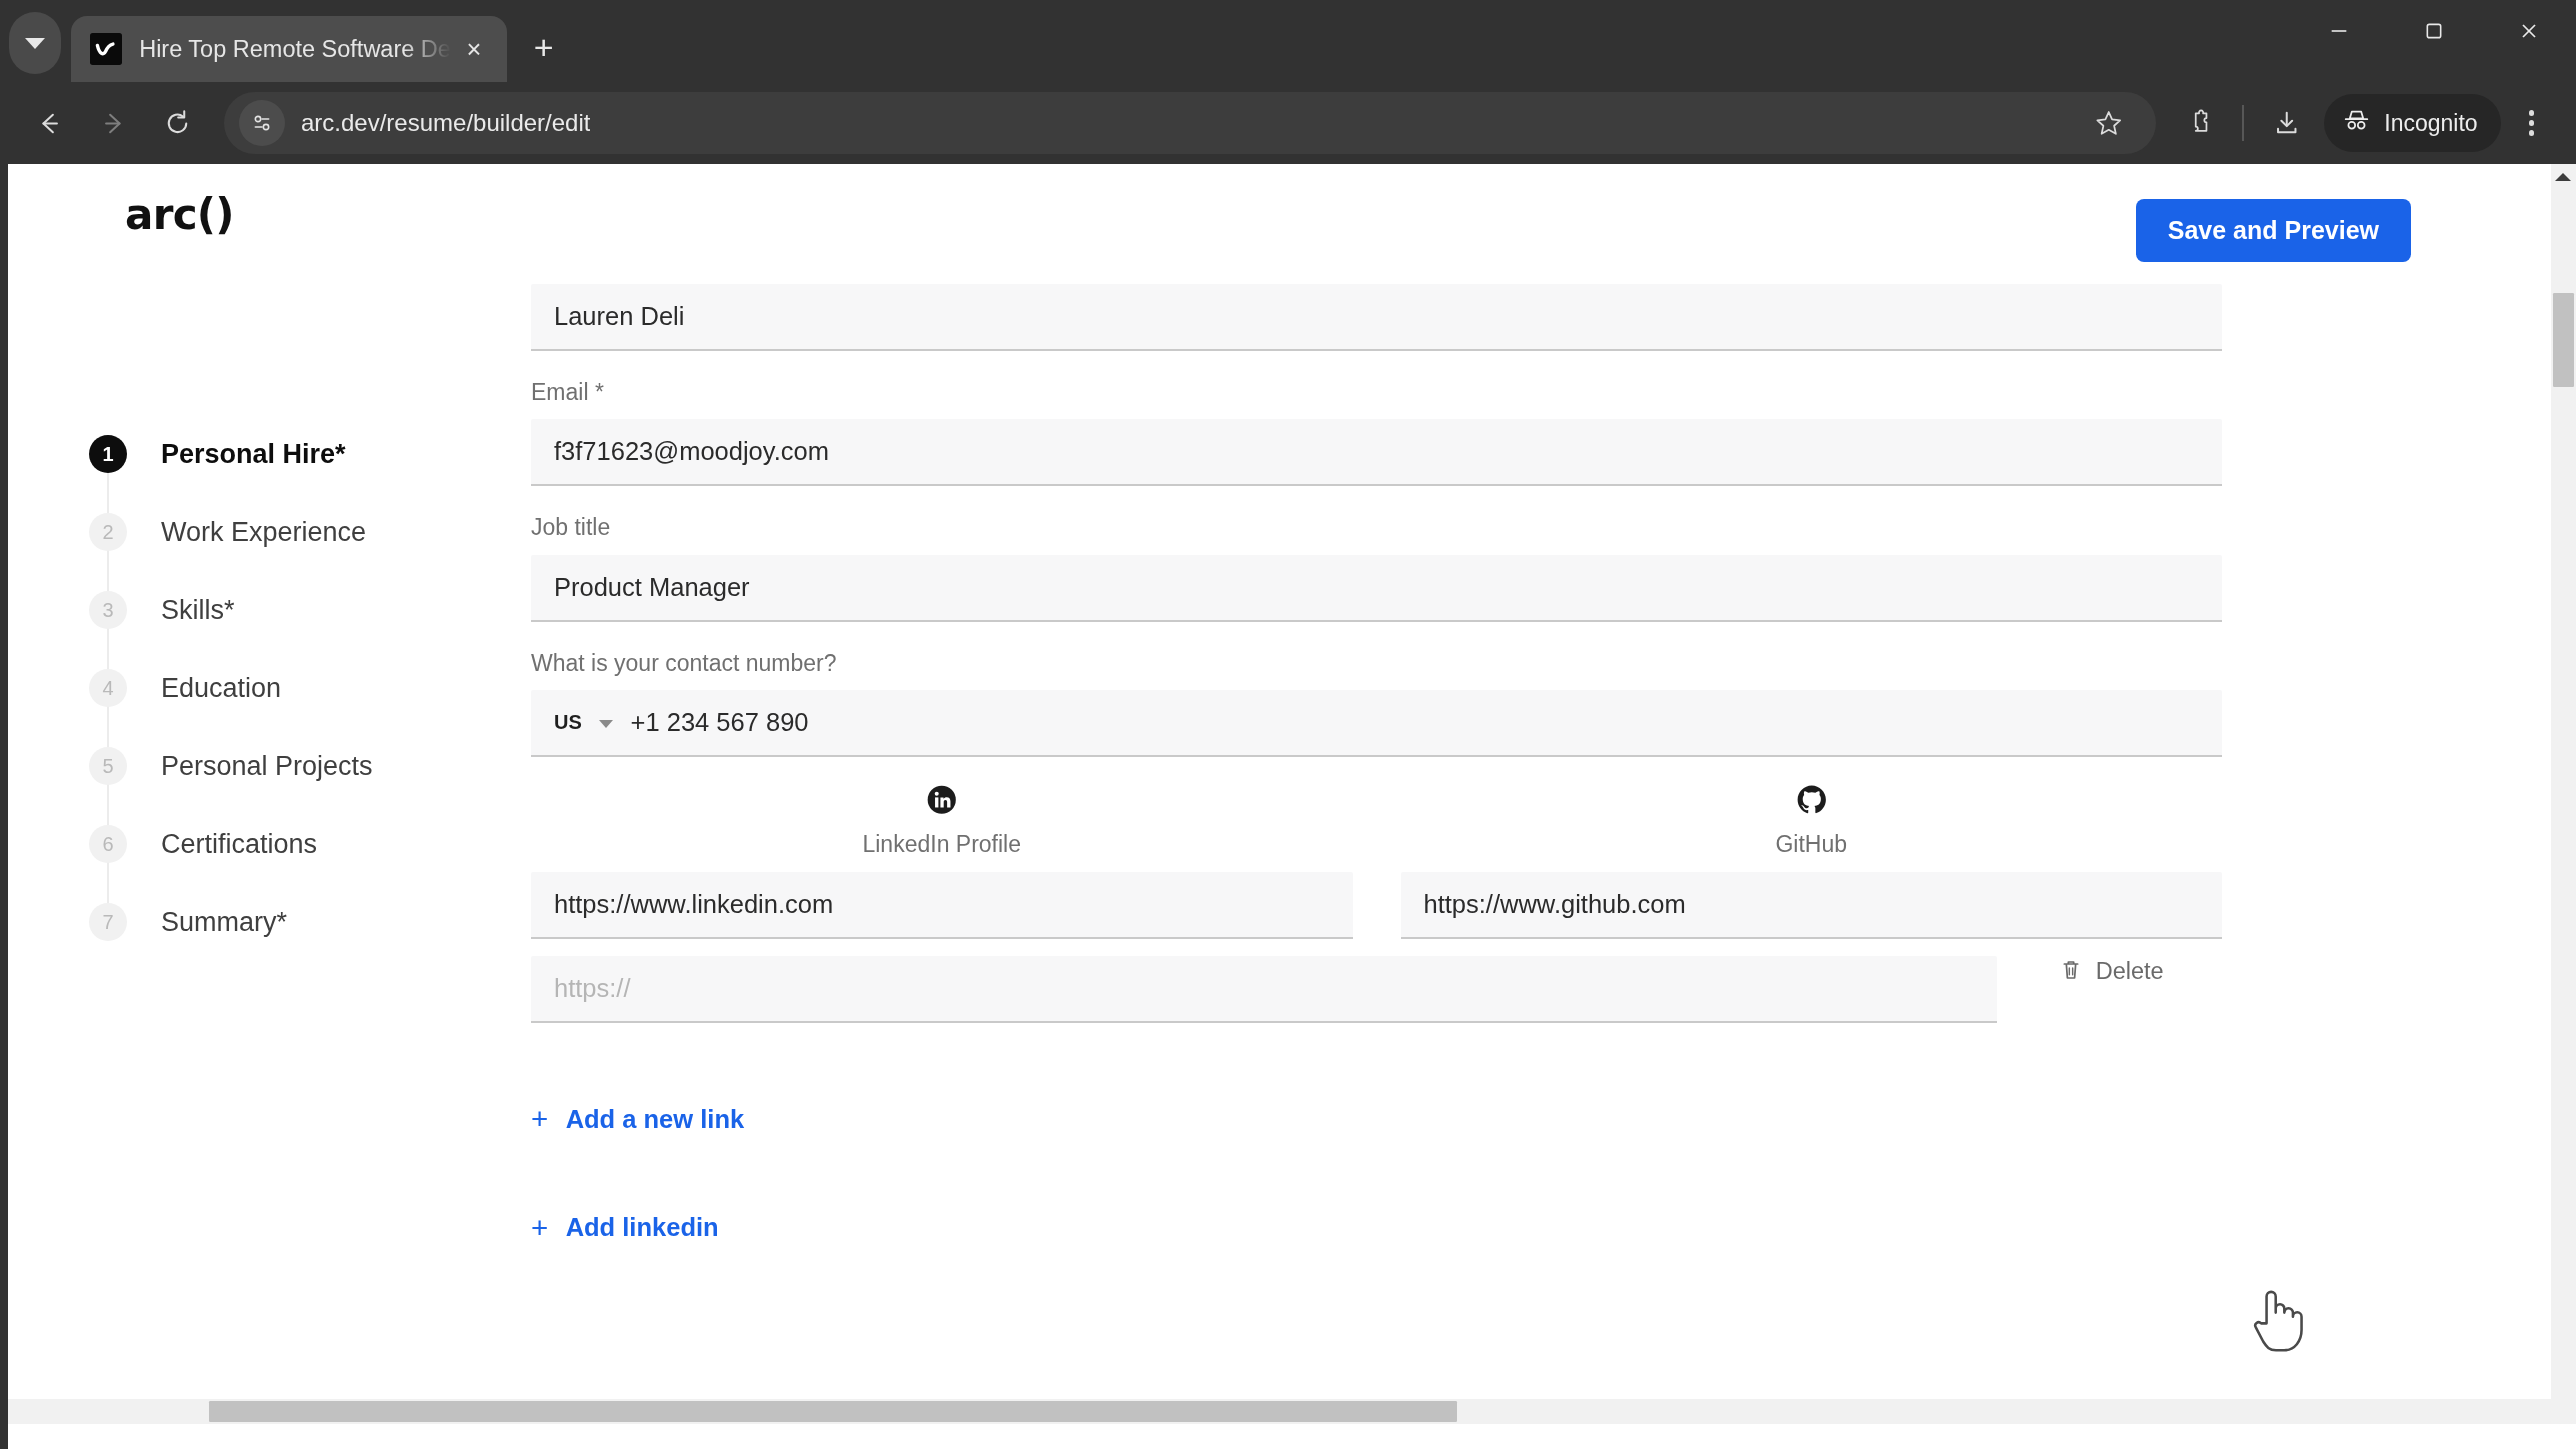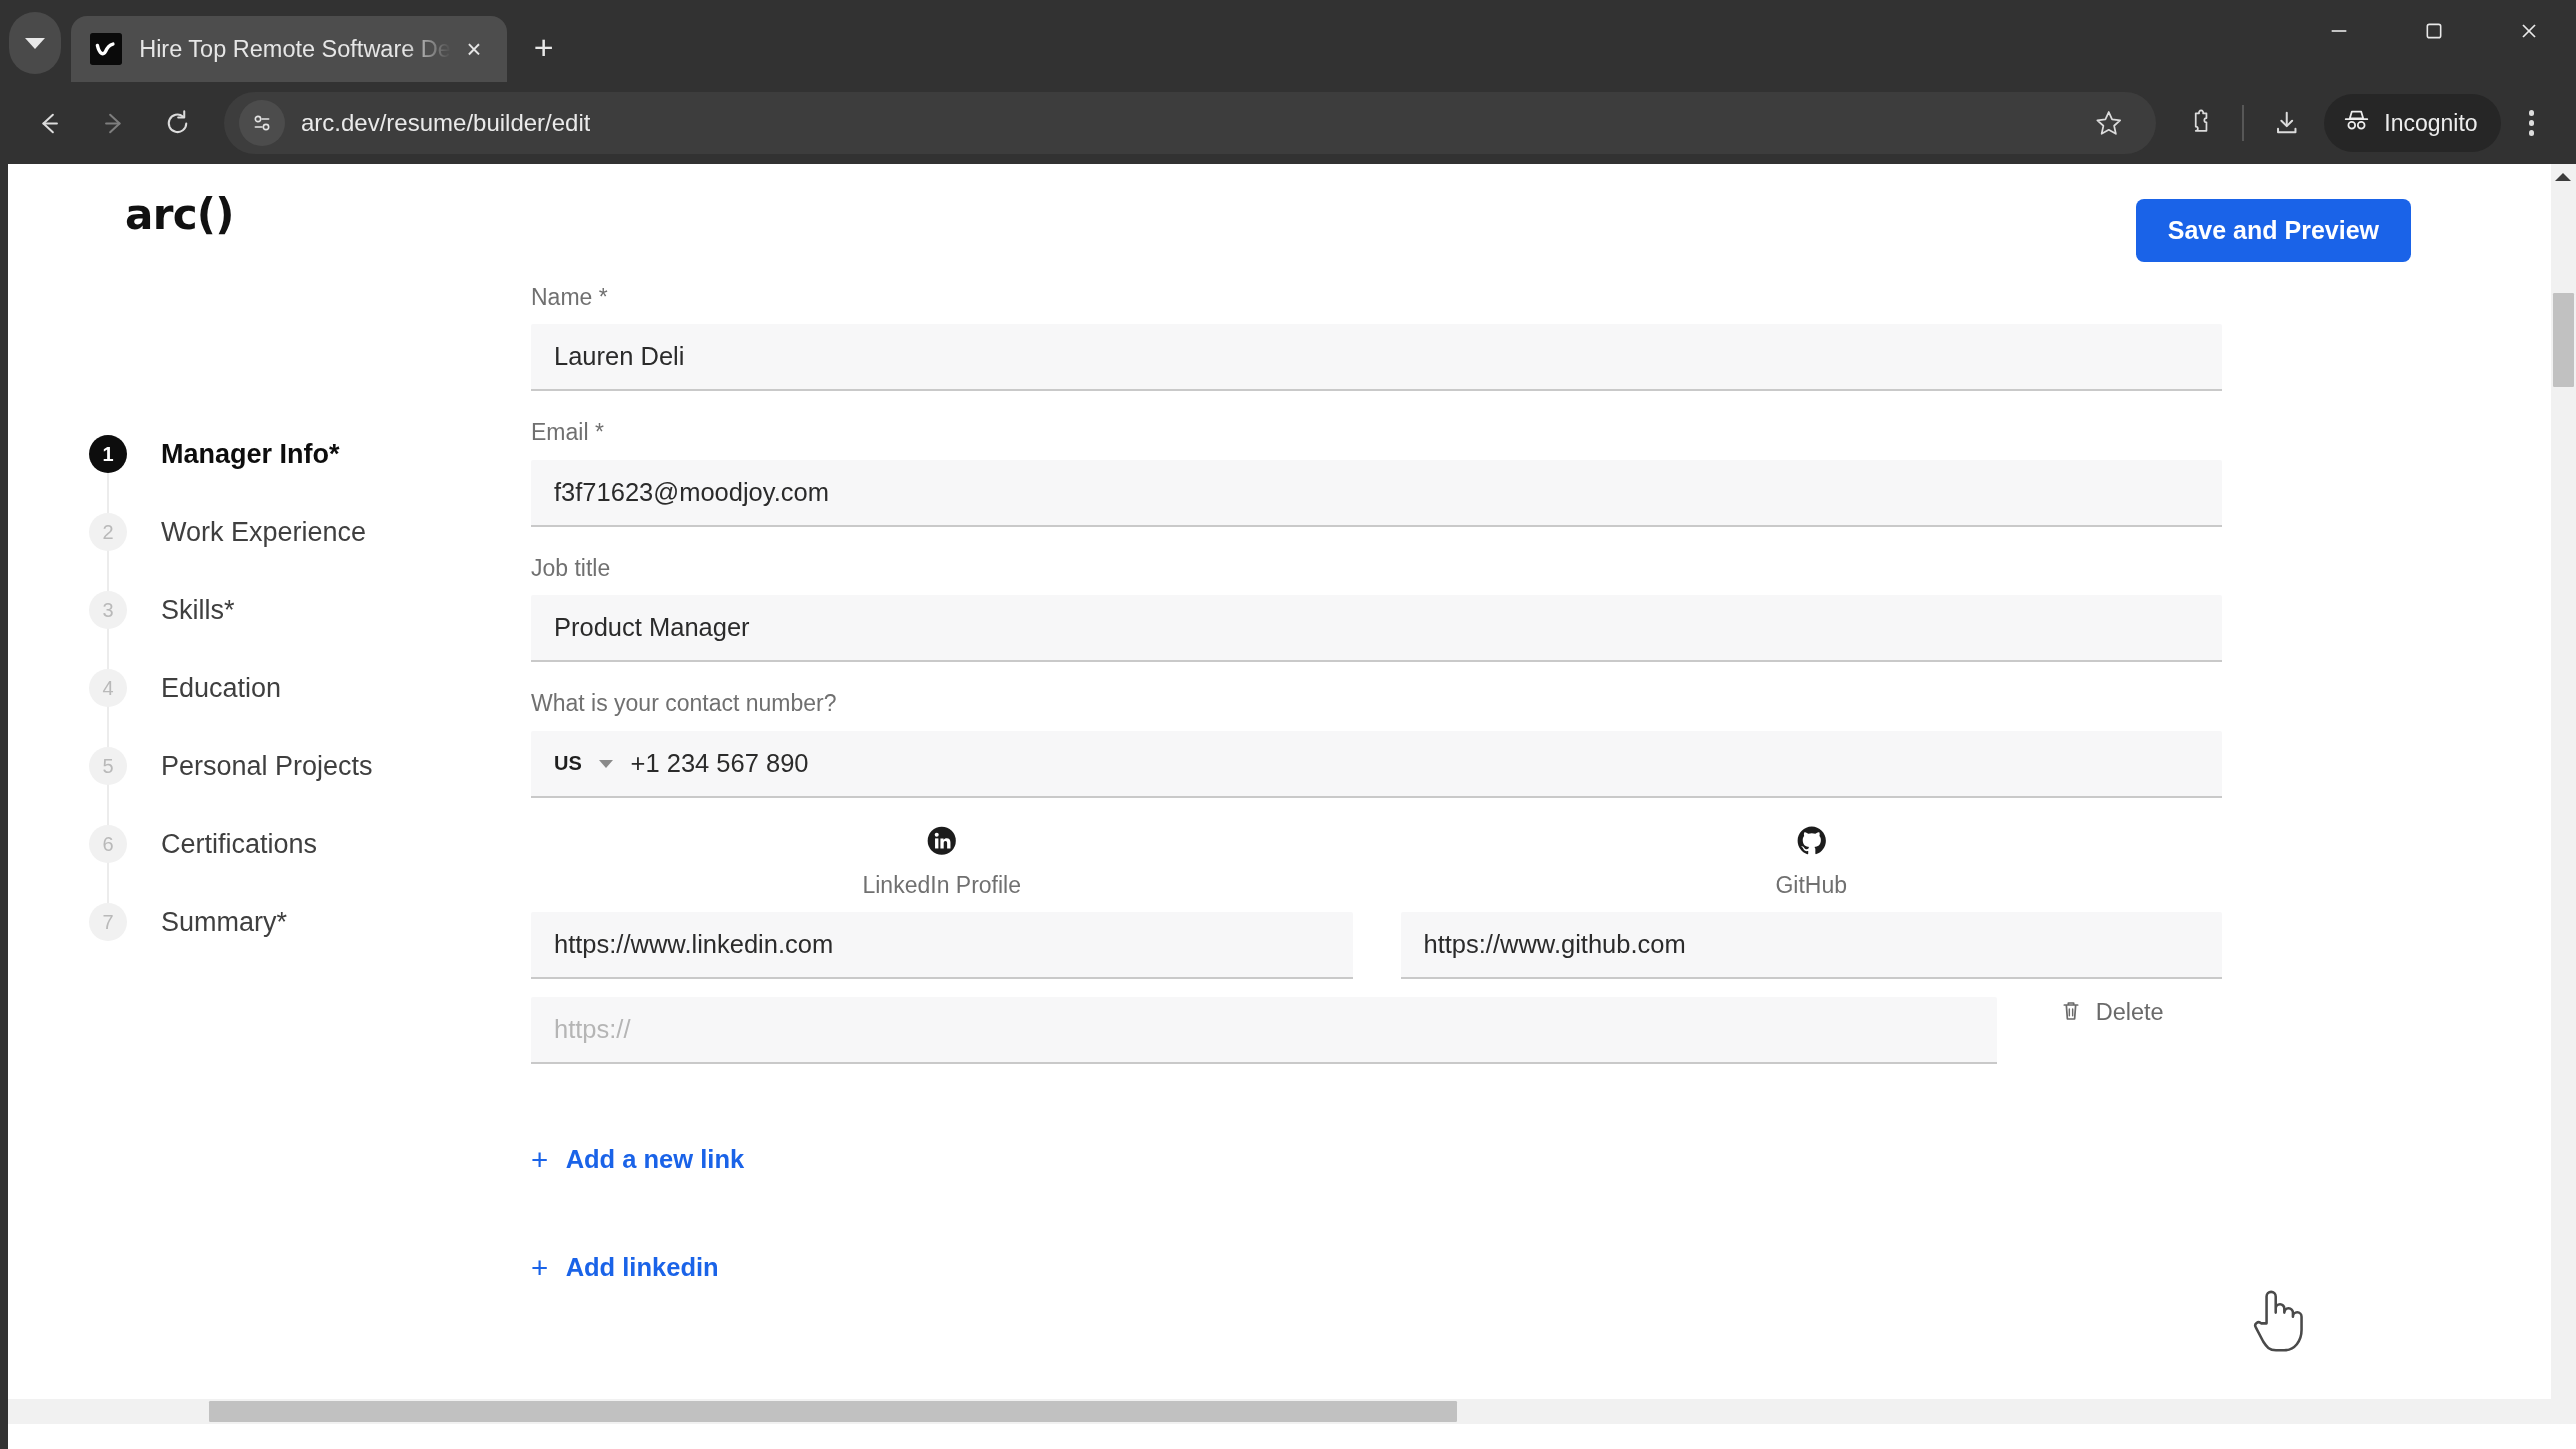--- a/index.html
+++ b/index.html
@@ -333,21 +333,21 @@
         <button class="save-btn">Save and Preview</button>
       </div>
 
       <div class="body-wrap">
 
         <nav class="stepper">
           <div class="step-line"></div>
 
           <div class="step active">
             <span class="step-badge">1</span>
-            <span class="step-label">Manager Info*</span>
+            <span class="step-label">Personal Hire*</span>
           </div>
           <div class="step">
             <span class="step-badge">2</span>
             <span class="step-label">Work Experience</span>
           </div>
           <div class="step">
             <span class="step-badge">3</span>
             <span class="step-label">Skills*</span>
           </div>
           <div class="step">
@@ -364,21 +364,20 @@
           </div>
           <div class="step">
             <span class="step-badge">7</span>
             <span class="step-label">Summary*</span>
           </div>
         </nav>
 
         <div class="form">
 
           <div class="field">
-            <label class="field-label">Name *</label>
             <input class="input" type="text" value="Lauren Deli" style="">
           </div>
 
           <div class="field">
             <label class="field-label">Email *</label>
             <input class="input" type="text" value="f3f71623@moodjoy.com" style="">
           </div>
 
           <div class="field">
             <label class="field-label">Job title</label>

